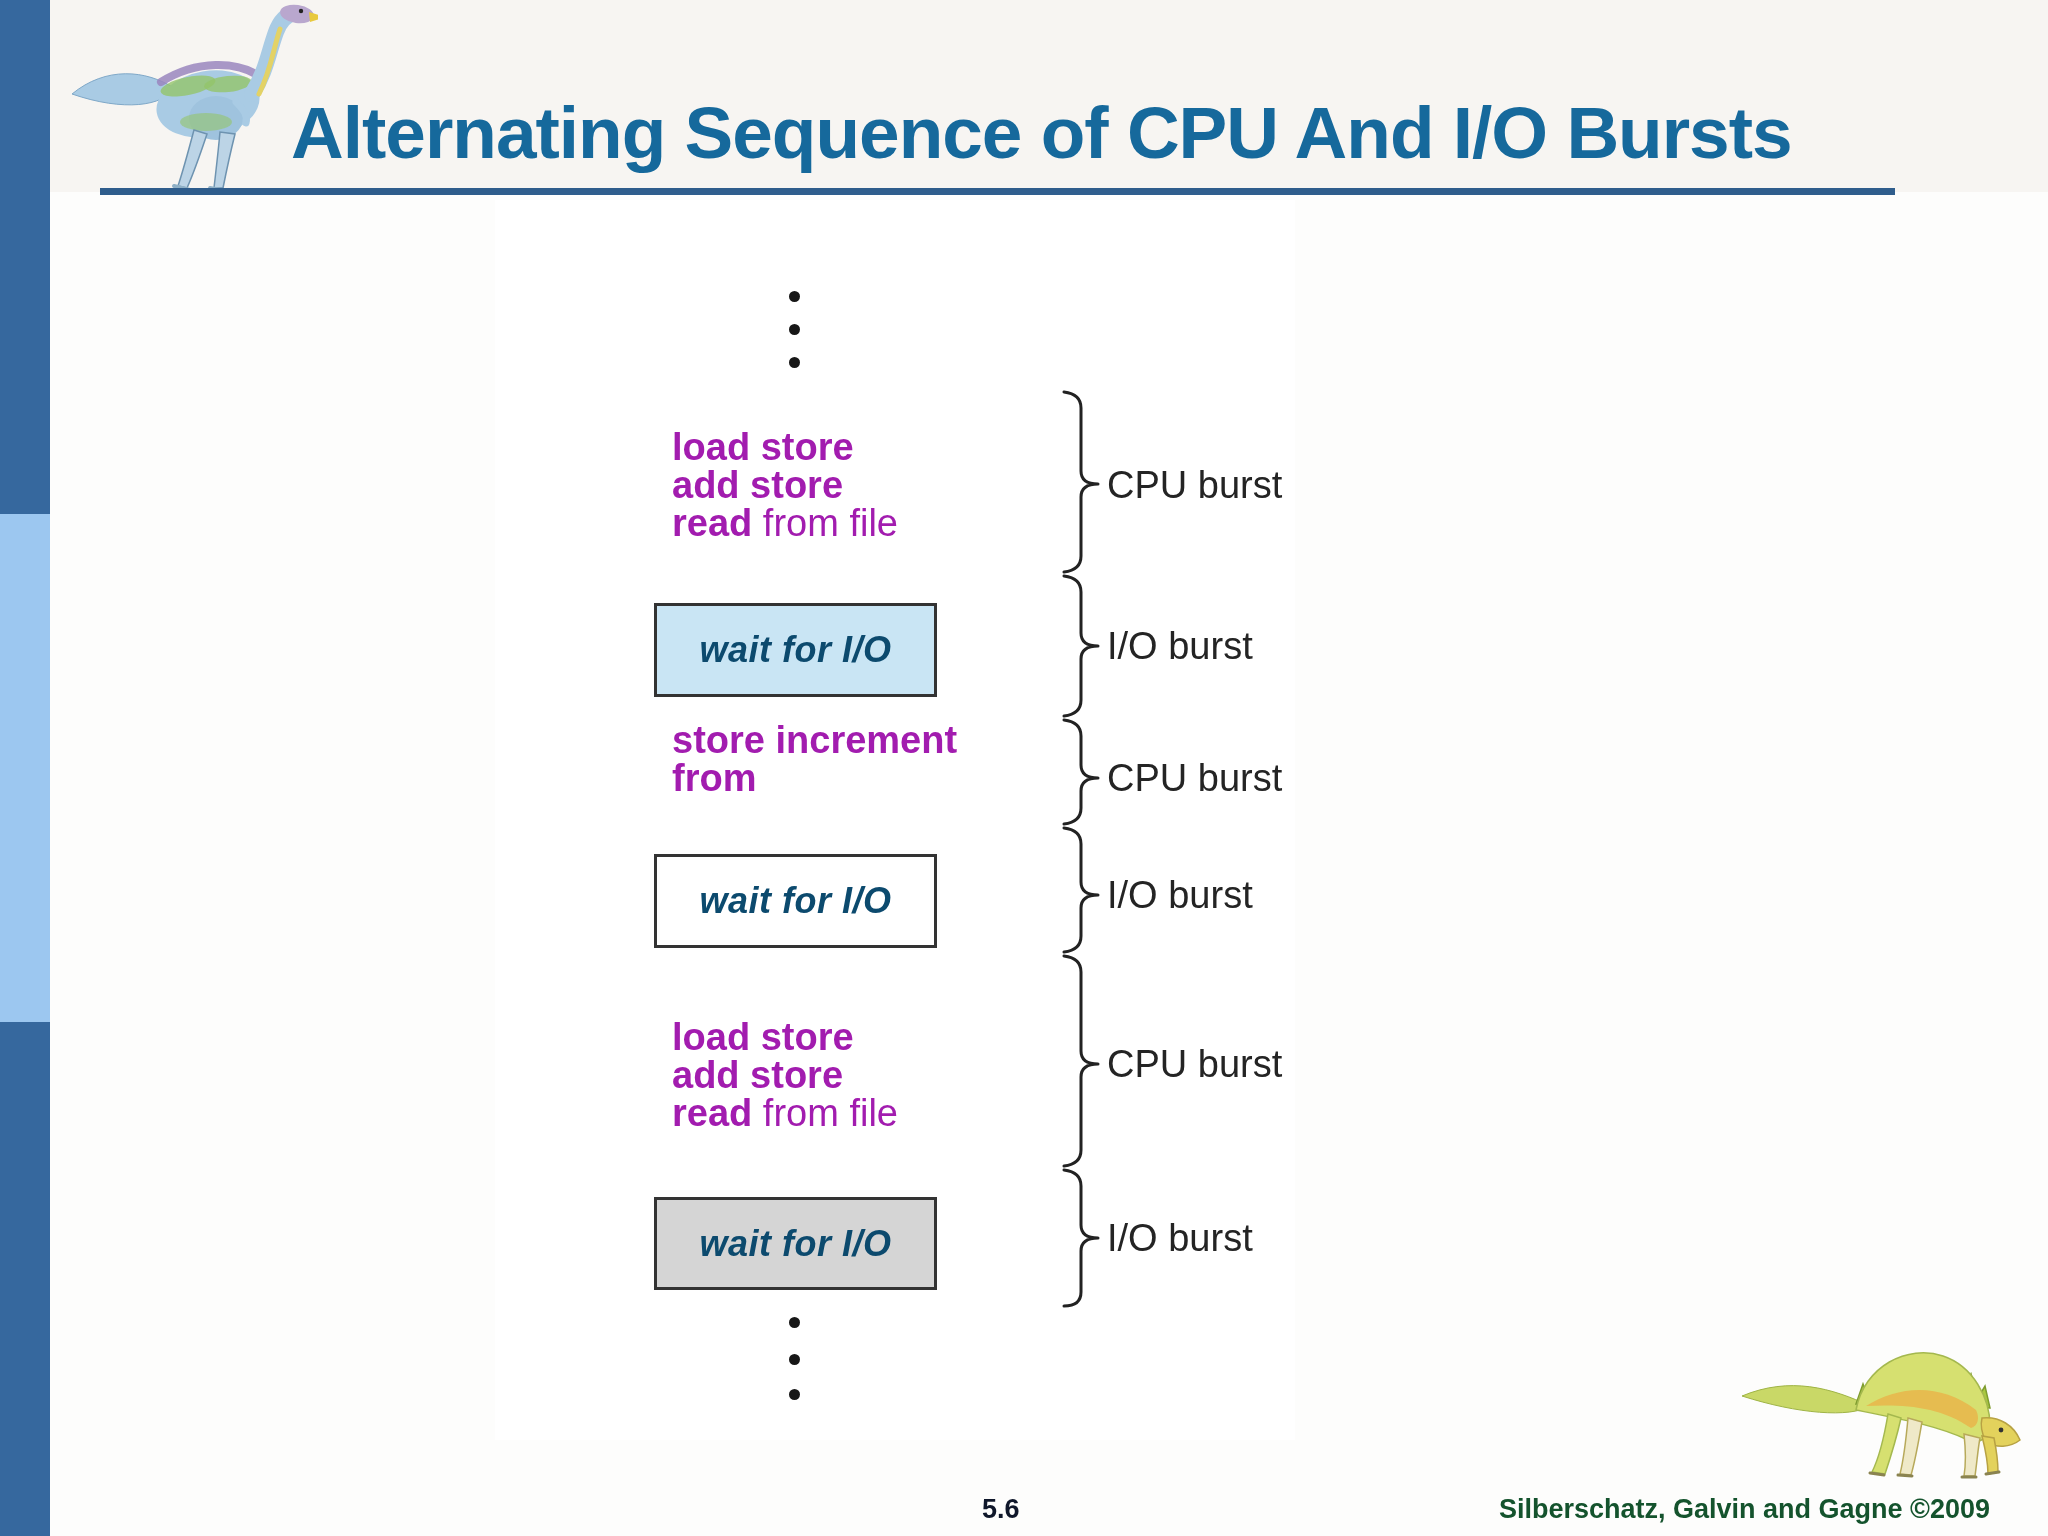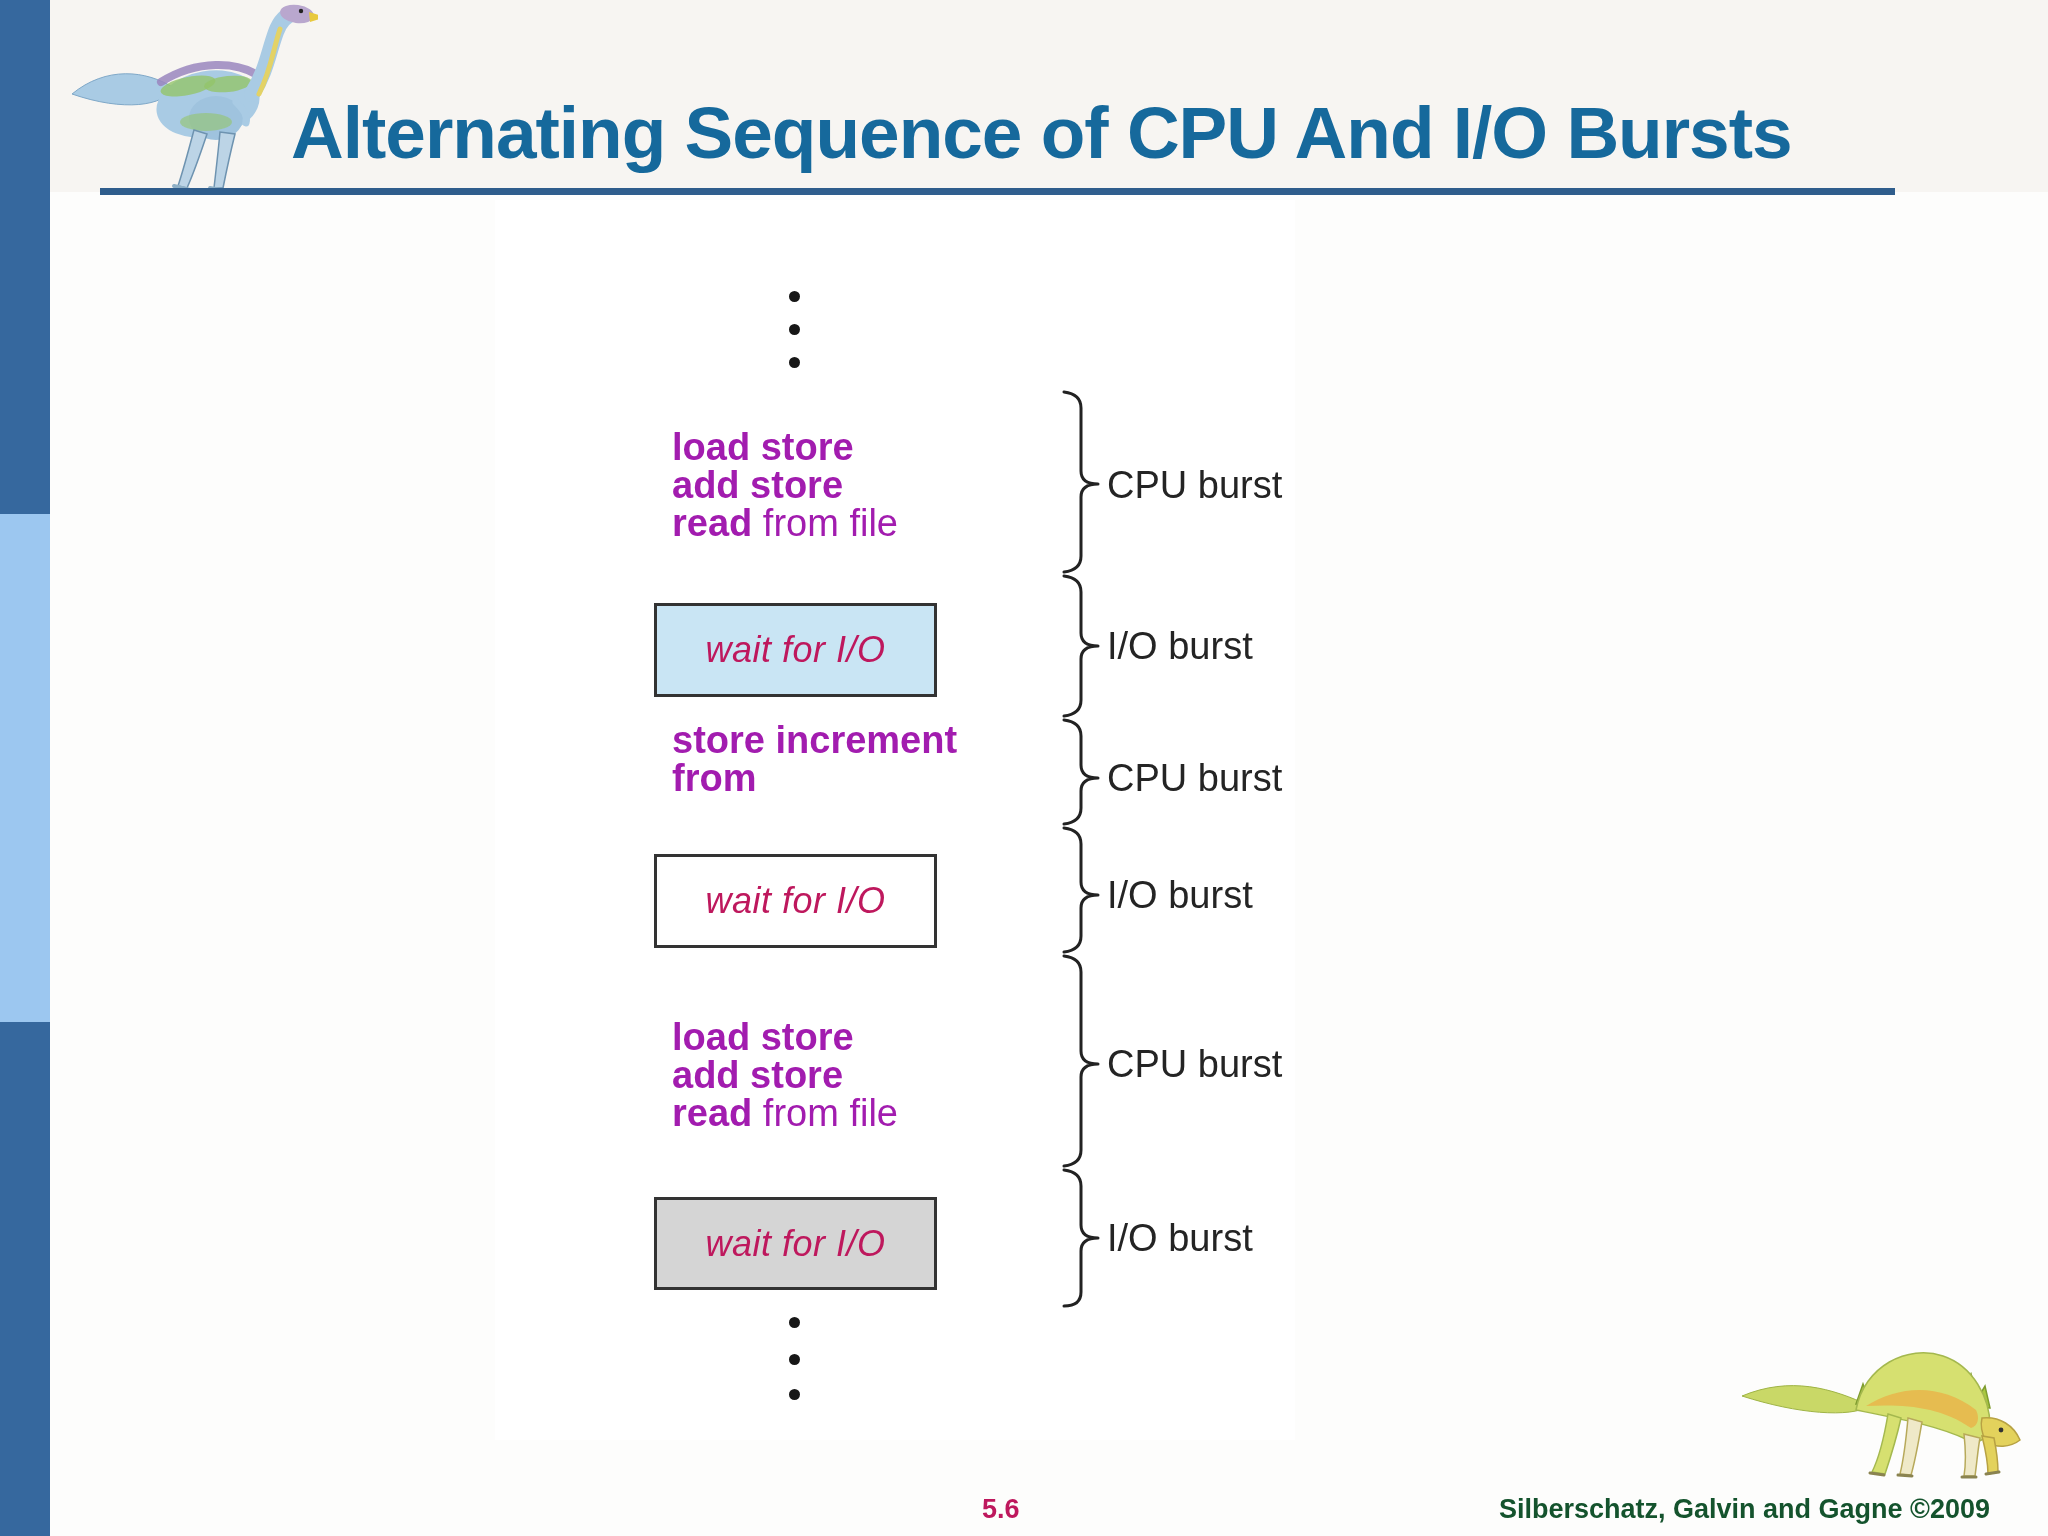--- a/index.html
+++ b/index.html
@@ -21,31 +21,31 @@
   }
   .title-rule{position:absolute;left:100px;top:188px;width:1795px;height:7px;background:#2f5d8c;}
   
   .dot{position:absolute;width:11px;height:11px;border-radius:50%;background:#171717;}
   .code-block{position:absolute;left:672px;width:400px;font-size:38px;line-height:38px;color:#a21caf;}
   .code-block .strong{font-weight:bold;}
   .wait-box{
     position:absolute;left:654px;width:283px;height:94px;border:3px solid #333333;
     box-sizing:border-box;display:flex;align-items:center;justify-content:center;
   }
-  .wait-label{font-style:italic;font-size:36px;color:#be185d;letter-spacing:.5px;}
+  .wait-label{font-style:italic;font-size:36px;color:#0c4a6e;letter-spacing:.5px;font-weight:bold;}
   .braces{position:absolute;left:0;top:0;pointer-events:none;}
   .braces path{fill:none;stroke:#222222;stroke-width:3;stroke-linecap:round;stroke-linejoin:round;}
   .burst-label{
     position:absolute;left:1107px;height:48px;line-height:48px;
     font-size:38px;color:#242424;white-space:nowrap;
   }
   
   .footer-left{position:absolute;left:60px;top:1494px;font-size:27px;font-weight:bold;color:#1c6a9a;white-space:nowrap;}
   .footer-left sup{font-size:0.62em;}
-  .footer-page{position:absolute;left:982px;top:1494px;font-size:27px;font-weight:bold;color:#be185d;}
+  .footer-page{position:absolute;left:982px;top:1494px;font-size:27px;font-weight:bold;color:#0f172a;}
   .footer-right{position:absolute;right:58px;top:1494px;font-size:27px;font-weight:bold;color:#14532d;white-space:nowrap;}
   .dino{position:absolute;}
 </style>
 </head>
 <body>
 
 <div class="slide">
 
   <div class="title-band"></div>
   <div class="figure-backdrop"></div>

